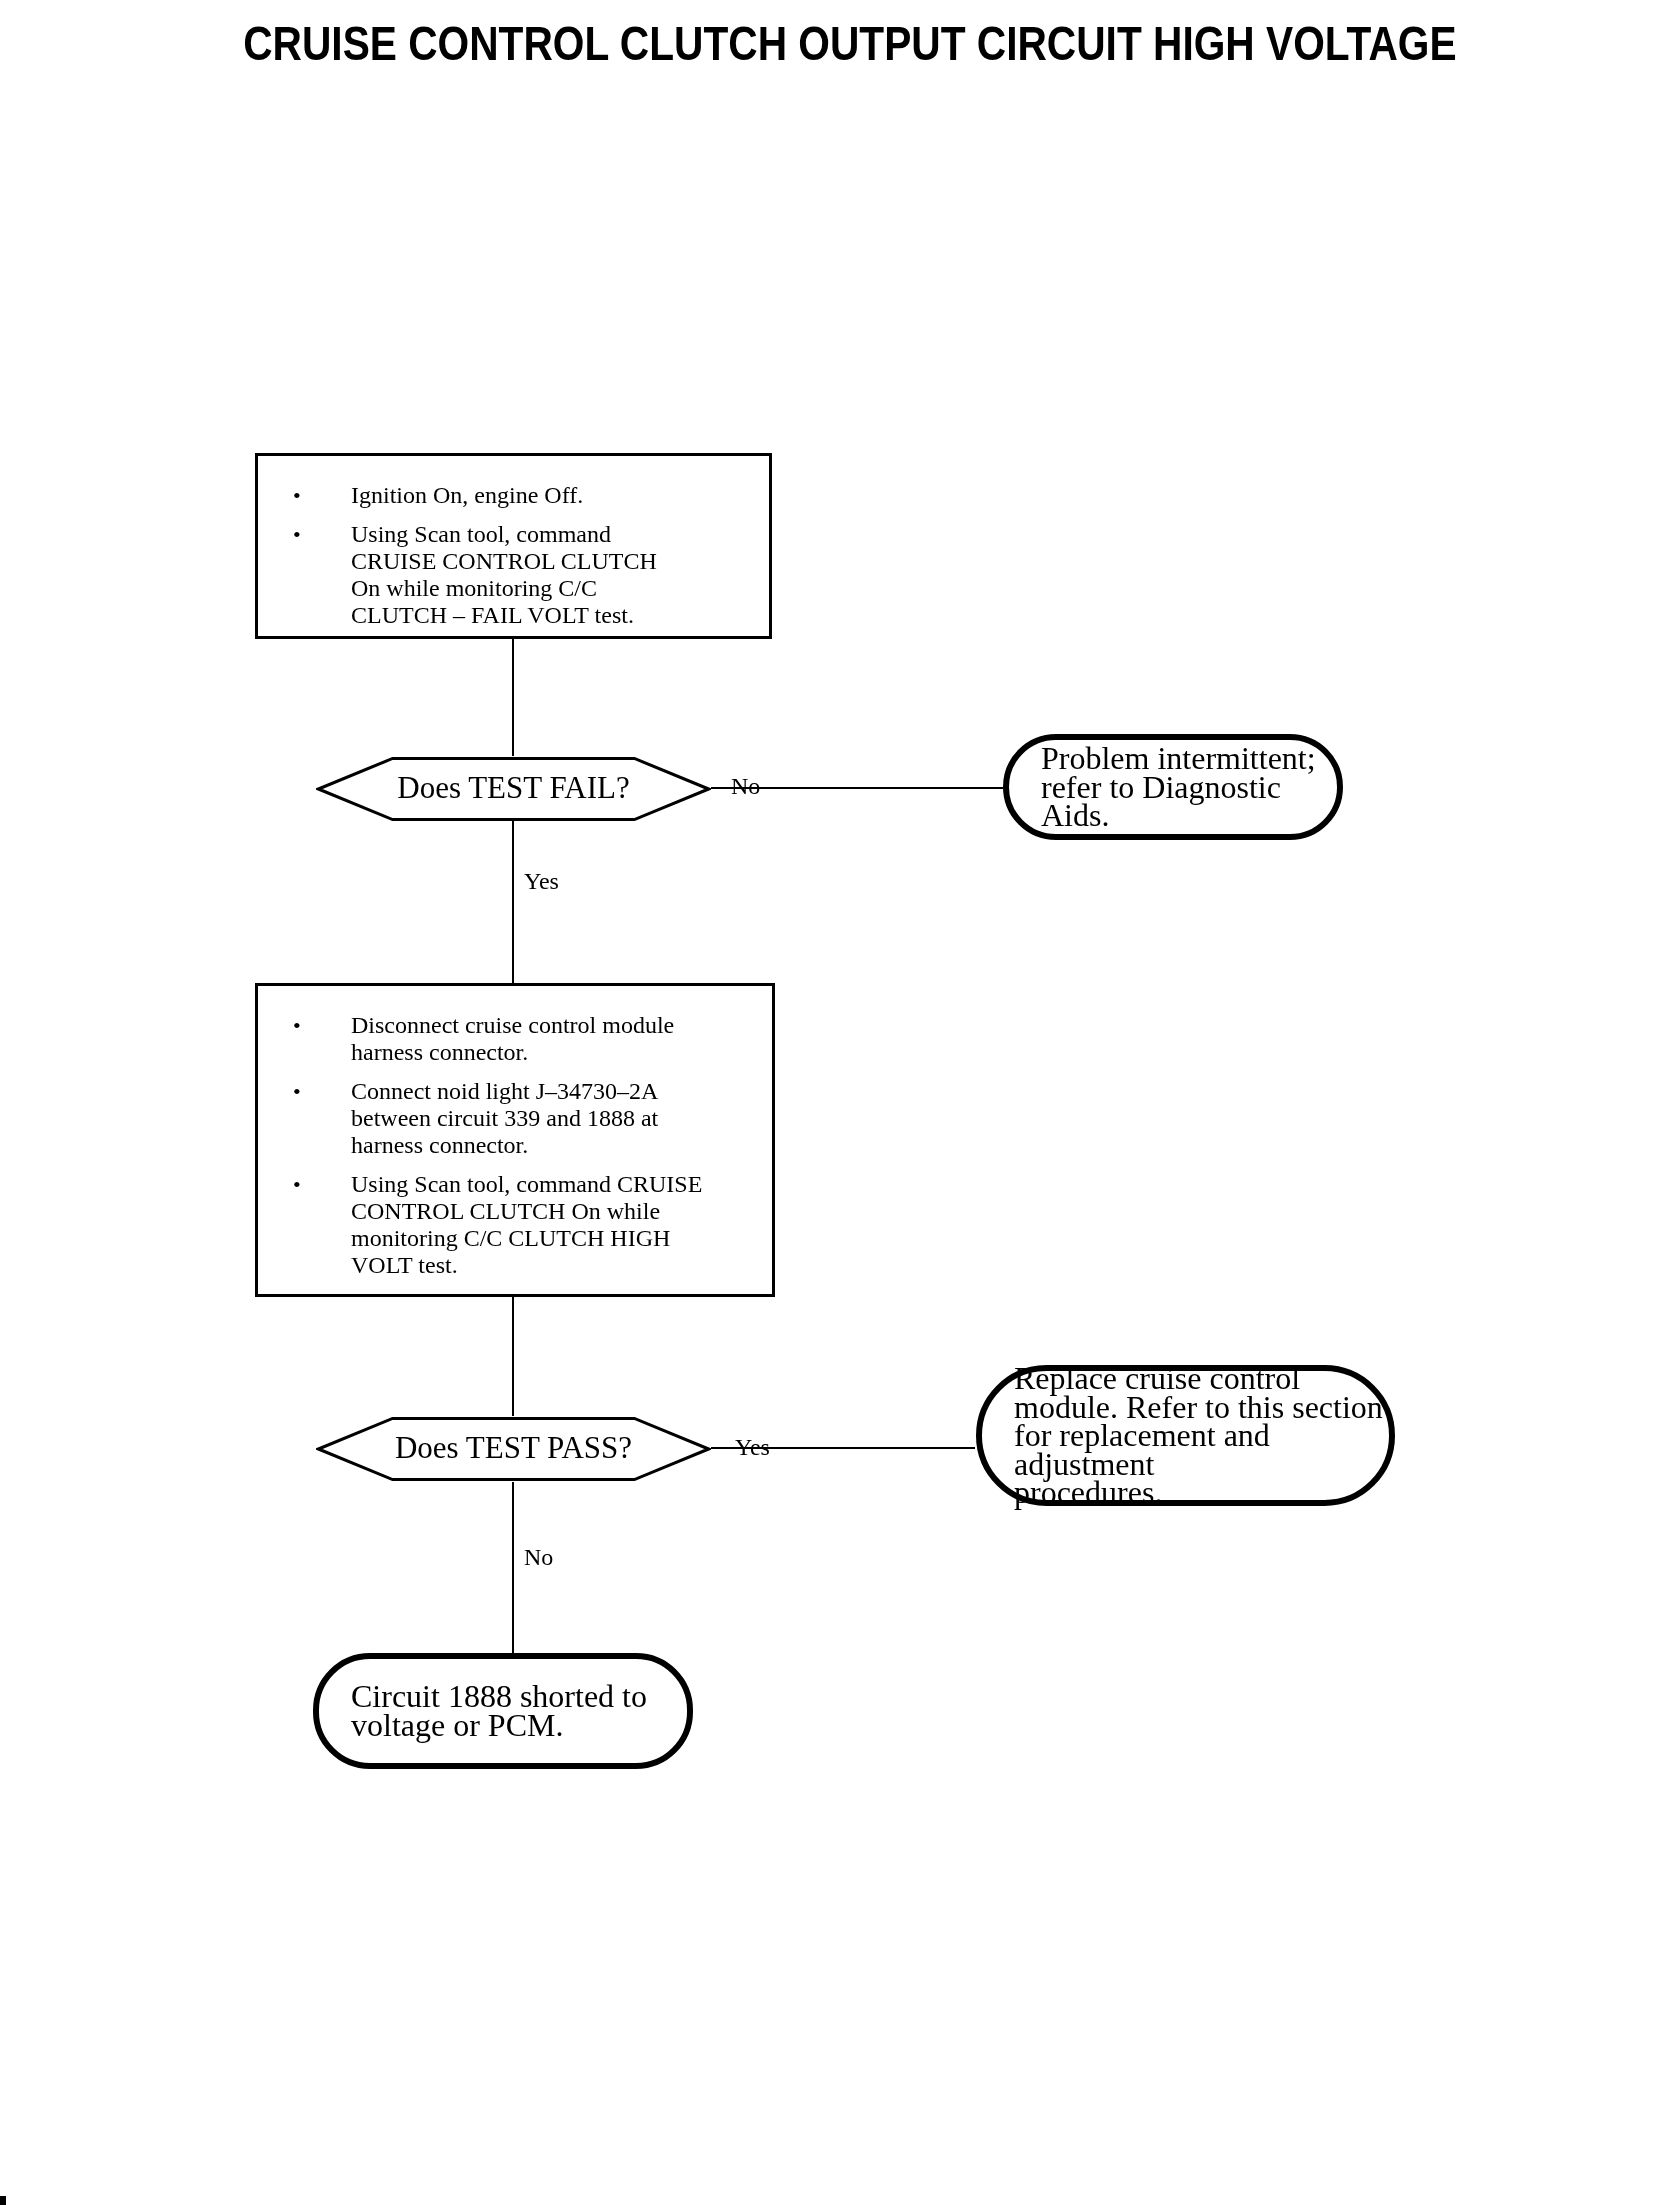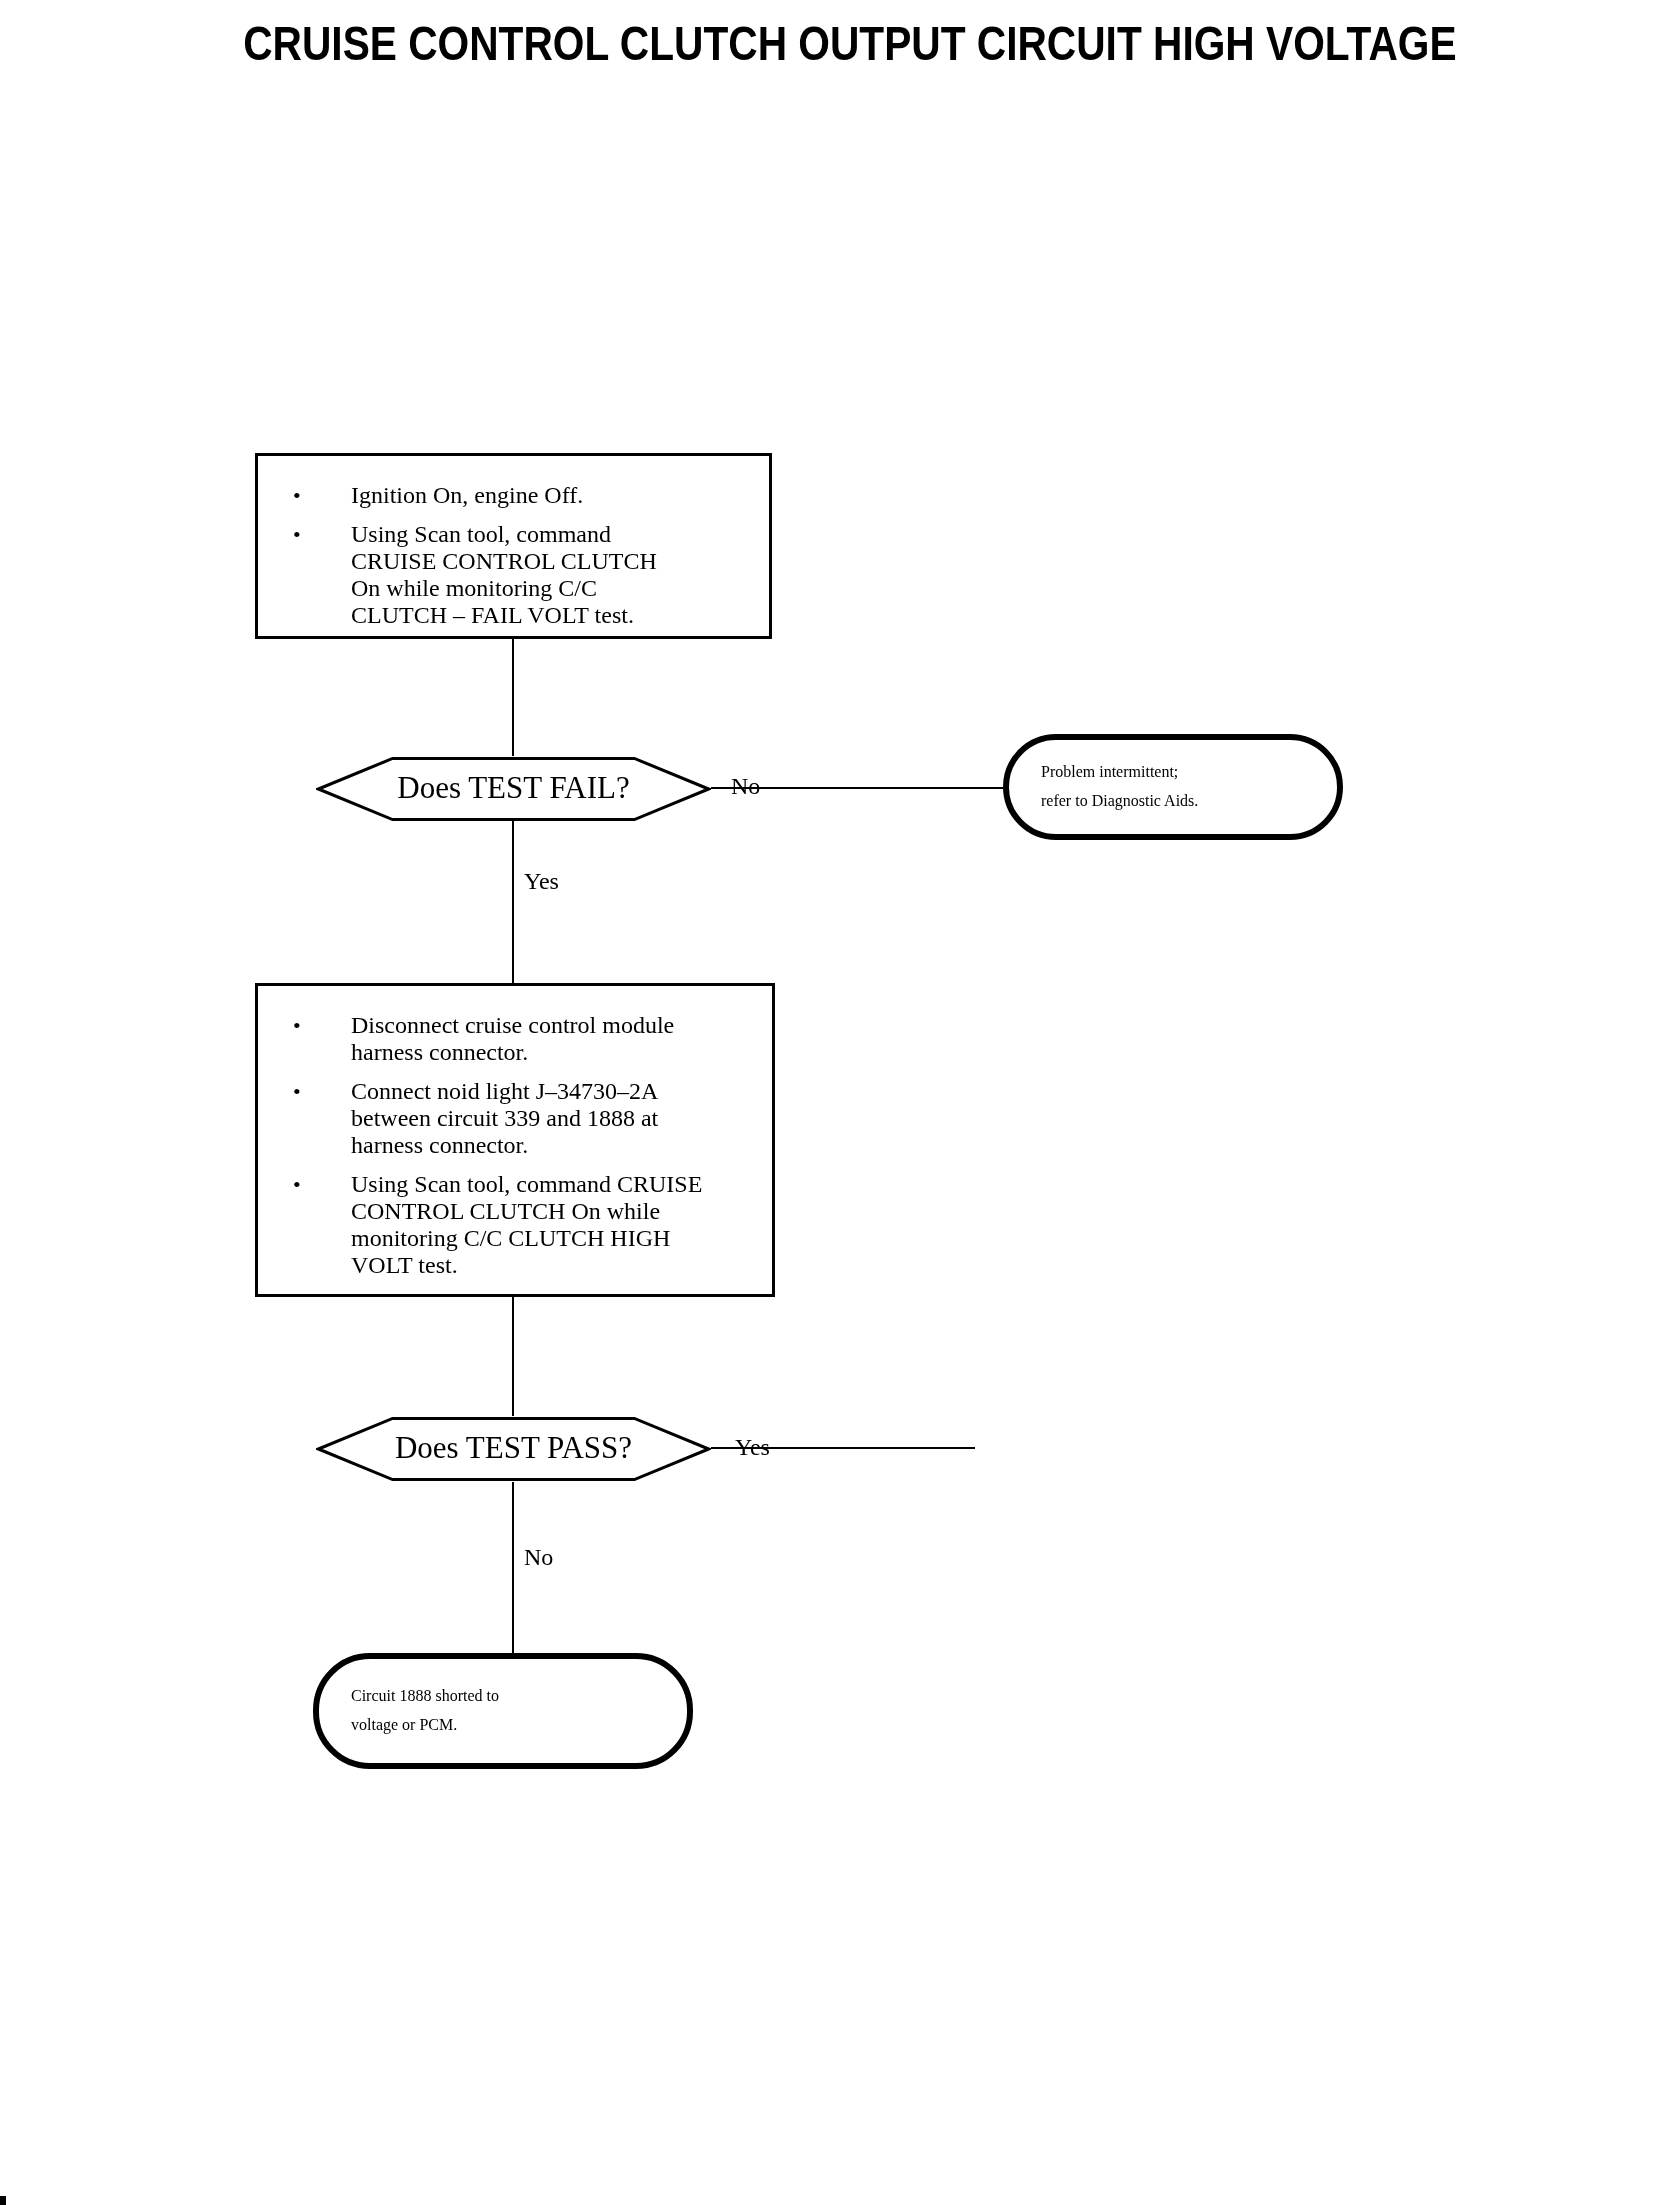--- a/index.html
+++ b/index.html
@@ -26,21 +26,21 @@
   .hex svg { position:absolute; left:0; top:0; width:100%; height:100%; }
   .hex-text {
     position:absolute; inset:0; display:flex; align-items:center; justify-content:center;
     font-size:31px; padding-bottom:2.4px;
   }
 
   .stadium {
     position:absolute; background:#fff; border:6px solid #000; box-sizing:border-box;
     display:flex; align-items:center;
   }
-  .stadium-text { font-size:16px; line-height:28.6px; white-space:pre-line; padding-left:32px; }
+  .stadium-text { font-size:32px; line-height:28.6px; white-space:pre-line; padding-left:32px; }
 
   .vline { position:absolute; width:2.4px; background:#000; }
   .hline { position:absolute; height:2.4px; background:#000; }
   .branch-label { position:absolute; font-size:24px; line-height:25.5px;margin-top:30px; }
   .speck { position:absolute; background:#000; }
 </style>
 </head>
 <body>
 
 <div class="page">
@@ -113,20 +113,26 @@
   <div class="hex" style="left:316px; top:1416px; width:395px; height:66px;">
     <svg viewBox="0 0 650 108" preserveAspectRatio="none">
       <polygon points="4,54 126,4 524,4 646,54 524,104 126,104" fill="#ffffff" stroke="#000000" stroke-width="5"></polygon>
     </svg>
     <span class="hex-text">Does TEST PASS?</span>
   </div>
 
   <div class="branch-label" style="left:735px; top:1405px;">Yes</div>
   <div class="hline" style="left:711px; top:1447px; width:264px;"></div>
 
+  <div class="stadium" style="left:976px; top:1365px; width:419px; height:141px; border-radius:71px;">
+    <div class="stadium-text">Replace cruise control
+module. Refer to this section
+for replacement and adjustment
+procedures.</div>
+  </div>
 
   <div class="vline" style="left:512px; top:1482px; height:171px;"></div>
   <div class="branch-label" style="left:524px; top:1515px;">No</div>
 
   <div class="stadium" style="left:313px; top:1653px; width:380px; height:116px; border-radius:57px;">
     <div class="stadium-text">Circuit 1888 shorted to
 voltage or PCM.</div>
   </div>
 
   <div class="speck" style="left:0px; top:2196px; width:5.5px; height:9px;"></div>

